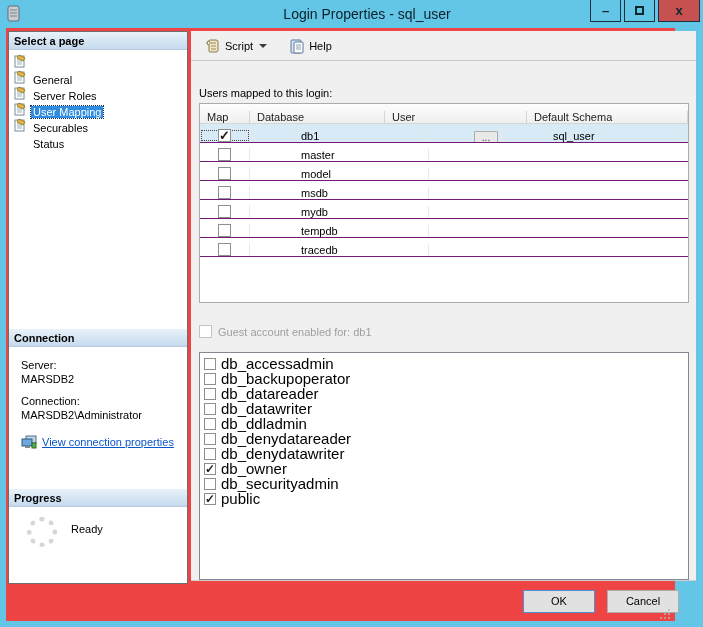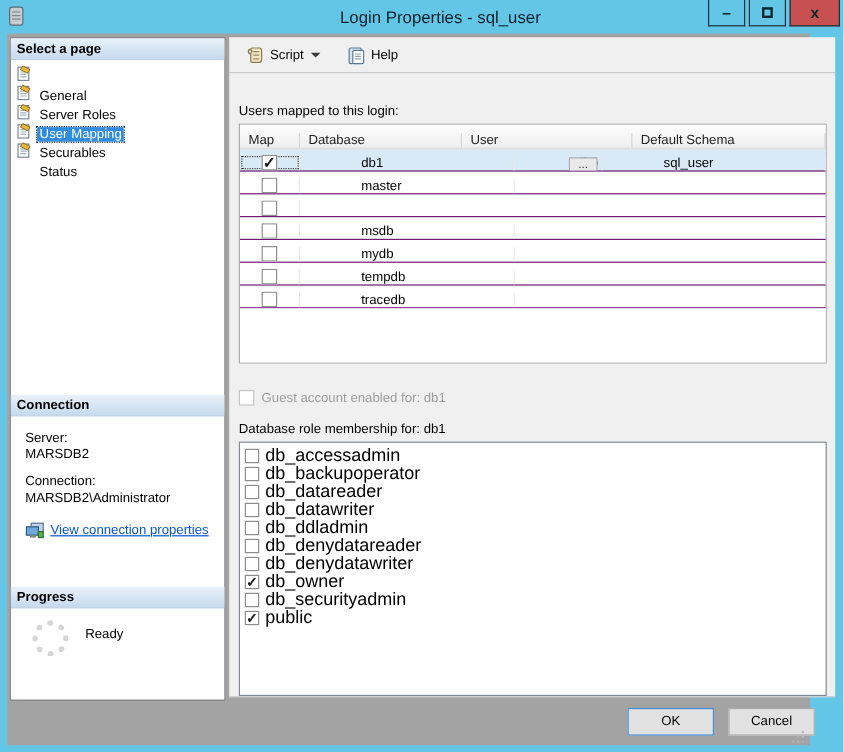--- a/index.html
+++ b/index.html
@@ -20,21 +20,21 @@
     width:31px; height:22px; border:1px solid #16323f; border-top:none;
     display:flex; align-items:center; justify-content:center;
     font-size:13px; font-weight:bold; color:#10262f; cursor:default;
   }
   .win-btn + .win-btn { margin-left:3px; }
   .win-btn.close { width:42px; background:#C75050; }
   .max-glyph { width:9px; height:9px; border:2px solid #10262f; }
   
   .body {
     position:absolute; top:28px; left:6px; width:669px; height:593px;
-    background:#a3a3a3;
+    background:#ef4444;
     text-decoration:underline;
   }
   
   .sidebar {
     position:absolute; left:2px; top:3px; width:180px; height:553px;
     background:#fff; border:1px solid #6E6E6E; display:flex; flex-direction:column;
     font-size:11px;
   }
   .section-header {
     height:18px; line-height:18px; padding-left:5px; font-weight:bold;
@@ -293,20 +293,21 @@
                 <span class="cb"></span>
               </div>
             <div class="t-cell col-db">master</div>
             <div class="t-cell col-user"></div>
             <div class="t-cell col-schema"></div>
           </div>
           <div class="t-row t-body-row">
             <div class="t-cell col-map">
                 <span class="cb"></span>
               </div>
+            <div class="t-cell col-db">model</div>
             <div class="t-cell col-user"></div>
             <div class="t-cell col-schema"></div>
           </div>
           <div class="t-row t-body-row">
             <div class="t-cell col-map">
                 <span class="cb"></span>
               </div>
             <div class="t-cell col-db">msdb</div>
             <div class="t-cell col-user"></div>
             <div class="t-cell col-schema"></div>
@@ -336,21 +337,20 @@
             <div class="t-cell col-schema"></div>
           </div>
           <div class="t-filler"></div>
         </div>
 
         <div class="guest-row">
           <span class="cb disabled"></span>
           <span class="guest-label">Guest account enabled for: db1</span>
         </div>
 
-        <div class="field-label">Database role membership for: db1</div>
         <div class="roles-list">
           <div class="role-item">
             <span class="cb"></span>
             <span class="role-name">db_accessadmin</span>
           </div>
           <div class="role-item">
             <span class="cb"></span>
             <span class="role-name">db_backupoperator</span>
           </div>
           <div class="role-item">

